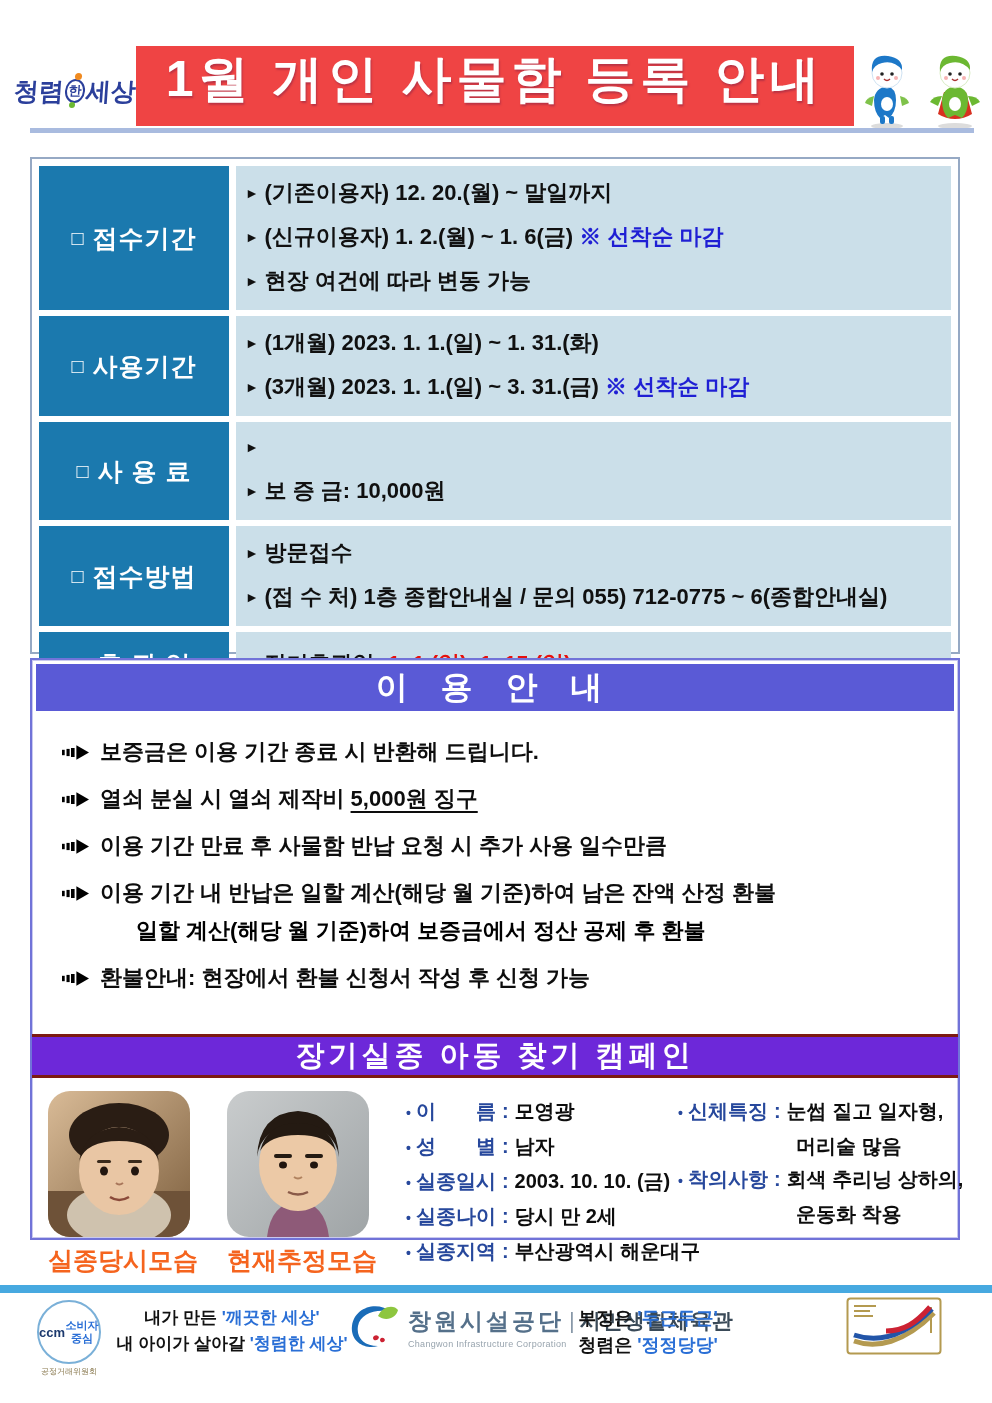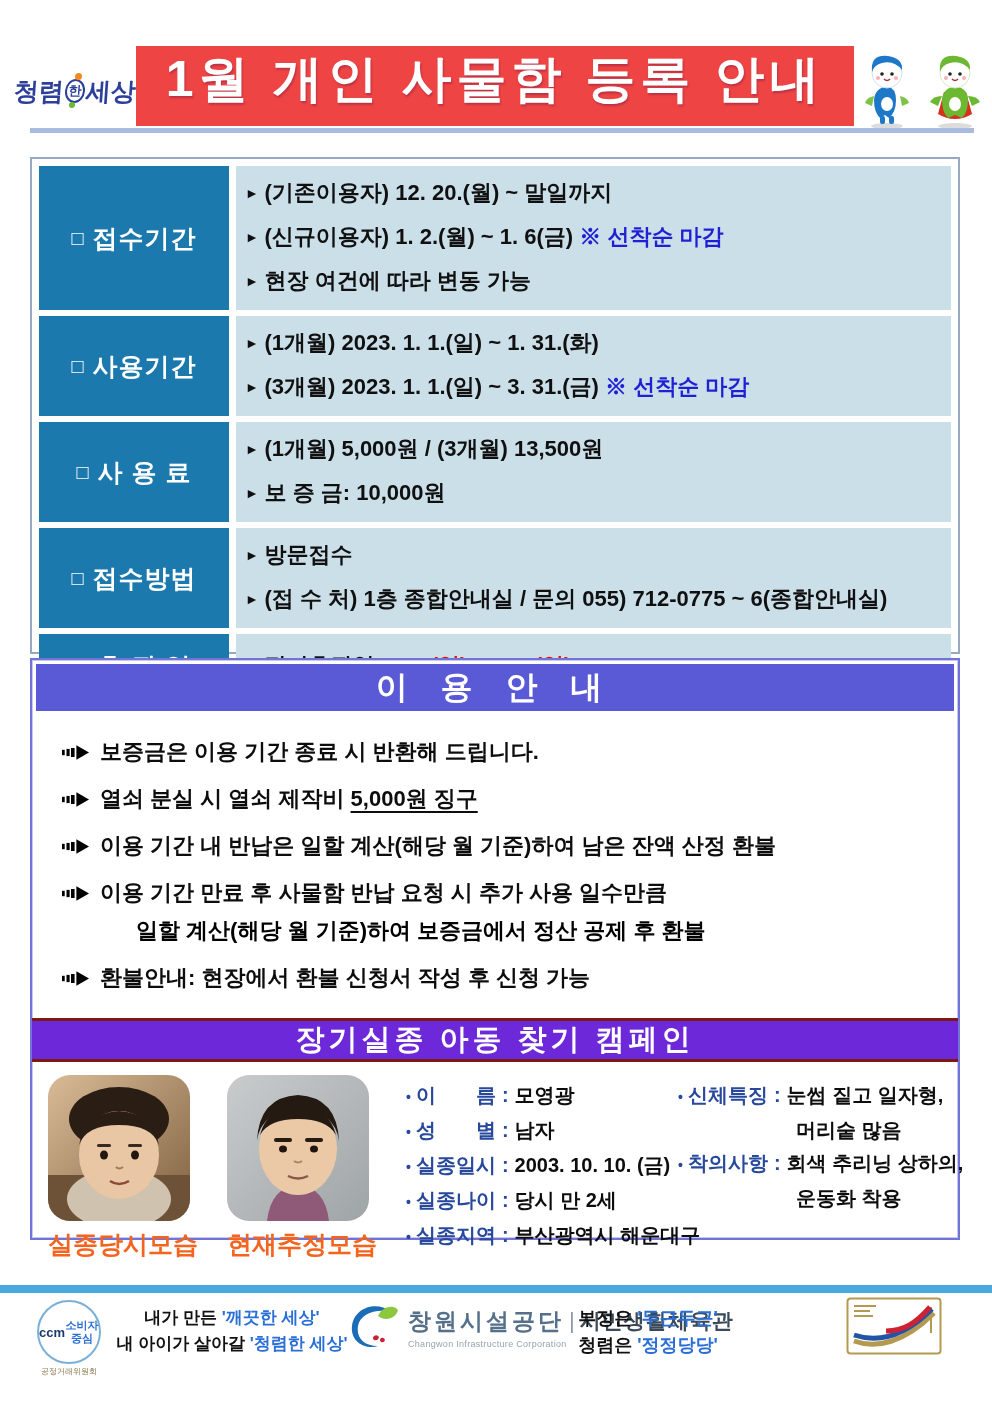--- a/index.html
+++ b/index.html
@@ -40,21 +40,21 @@
   .accent-r { color:#e8100c; }
   .r1 { min-height:127px; } .r2 { min-height:91px; } .r3 { min-height:85px; }
   .r4 { min-height:83px; } .r5 { min-height:65px; }
 
   
   .usage-box { position:absolute; left:30px; top:658px; width:930px; height:582px;
           border:2px solid #7173d8; box-shadow:0 0 0 1px #c9c9ef inset; background:#fff; }
   .usage-banner { margin:4px; height:47px; background:#5a5ad6; color:#fff;
           display:flex; align-items:center; justify-content:center;
           font-size:32px; font-weight:800; letter-spacing:12px; }
-  .notes { padding:22px 20px 8px 30px; }
+  .notes { padding:22px 20px 24px 30px; }
   .note { display:flex; align-items:baseline; font-size:22px; font-weight:bold;
           color:#0d0d0d; line-height:30px; margin-bottom:17px; white-space:pre; }
   .note .ar { width:27px; height:15px; flex:0 0 auto; margin-right:11px; position:relative; top:1px; }
   .note-cont { margin:-9px 0 17px 74px; font-size:22px; font-weight:bold; line-height:30px; white-space:pre; }
   .u { text-decoration:underline; text-underline-offset:5px; }
 
   .campaign-banner { height:44px; background:#6d28d9; border-top:3px solid #7c1a12; border-bottom:3px solid #7c1a12;
           color:#fff; display:flex; align-items:center; justify-content:center;
           font-size:29px; font-weight:800; letter-spacing:4px; }
   .child-area { display:flex; padding:13px 10px 0 16px; }
@@ -172,21 +172,21 @@
         <div class="t-line"><span class="mk">▸</span><span>(3개월) 2023. 1. 1.(일) ~ 3. 31.(금) </span><span class="accent-b">※ 선착순 마감</span></div>
       </div>
     </div>
 
     <div class="t-row r3">
       <div class="t-label">
         <span class="sq">□</span>
         <span>사 용 료</span>
       </div>
       <div class="t-content">
-        <div class="t-line"><span class="mk">▸</span><span>(1개월) 5,000원 / (3개월) 13,500원</span></div>
+        <div class="t-line"><span class="mk">▸</span></div>
         <div class="t-line"><span class="mk">▸</span><span>보 증 금: 10,000원</span></div>
       </div>
     </div>
 
     <div class="t-row r4">
       <div class="t-label">
         <span class="sq">□</span>
         <span>접수방법</span>
       </div>
       <div class="t-content">
@@ -232,30 +232,30 @@
           </svg>
         <span>열쇠 분실 시 열쇠 제작비 </span><span class="u">5,000원 징구</span>
       </div>
       <div class="note">
         <svg class="ar" viewBox="0 0 30 16">
             <rect x="0" y="5" width="3" height="6"></rect>
             <rect x="5" y="4" width="3.5" height="8"></rect>
             <rect x="10" y="3" width="4" height="10"></rect>
             <polygon points="16,0 30,8 16,16"></polygon>
           </svg>
+        <span>이용 기간 만료 후 사물함 반납 요청 시 추가 사용 일수만큼</span>
+      </div>
+      <div class="note">
+        <svg class="ar" viewBox="0 0 30 16">
+            <rect x="0" y="5" width="3" height="6"></rect>
+            <rect x="5" y="4" width="3.5" height="8"></rect>
+            <rect x="10" y="3" width="4" height="10"></rect>
+            <polygon points="16,0 30,8 16,16"></polygon>
+          </svg>
         <span>이용 기간 내 반납은 일할 계산(해당 월 기준)하여 남은 잔액 산정 환불</span>
-      </div>
-      <div class="note">
-        <svg class="ar" viewBox="0 0 30 16">
-            <rect x="0" y="5" width="3" height="6"></rect>
-            <rect x="5" y="4" width="3.5" height="8"></rect>
-            <rect x="10" y="3" width="4" height="10"></rect>
-            <polygon points="16,0 30,8 16,16"></polygon>
-          </svg>
-        <span>이용 기간 만료 후 사물함 반납 요청 시 추가 사용 일수만큼</span>
       </div>
       <div class="note-cont">일할 계산(해당 월 기준)하여 보증금에서 정산 공제 후 환불</div>
       <div class="note">
         <svg class="ar" viewBox="0 0 30 16">
             <rect x="0" y="5" width="3" height="6"></rect>
             <rect x="5" y="4" width="3.5" height="8"></rect>
             <rect x="10" y="3" width="4" height="10"></rect>
             <polygon points="16,0 30,8 16,16"></polygon>
           </svg>
         <span>환불안내: 현장에서 환불 신청서 작성 후 신청 가능</span>

